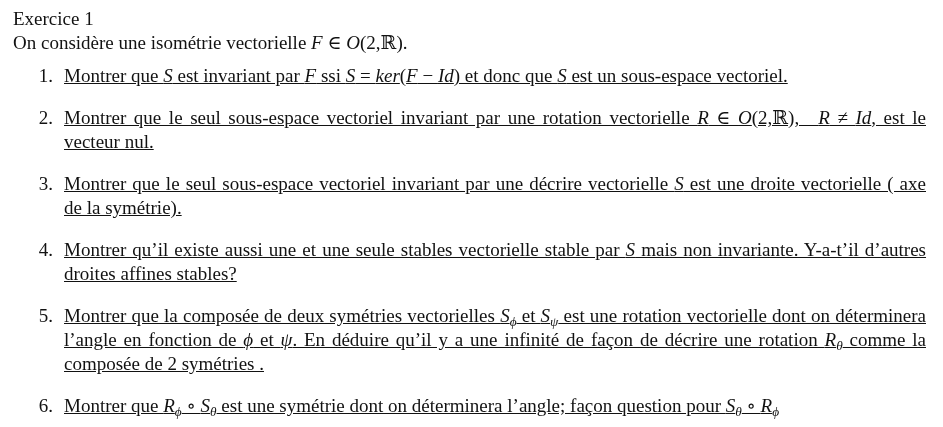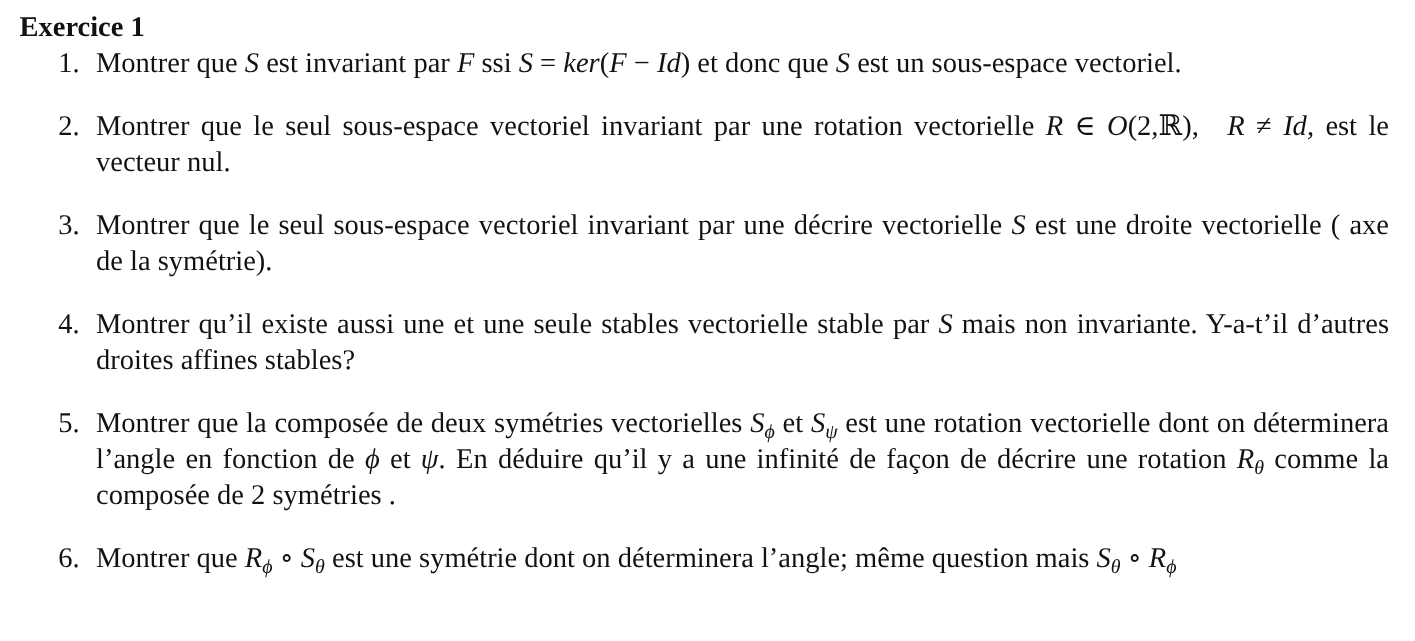--- a/index.html
+++ b/index.html
@@ -8,40 +8,41 @@
     height: 427px;
     box-sizing: border-box;
     padding: 7px 17px 0 13px;
     background: #ffffff;
     color: #121212;
     font-family: "Liberation Serif", "DejaVu Serif", serif;
     font-size: 19px;
     line-height: 24px;
     overflow: hidden;
   }
-  .title { font-weight: 700; }
+  .title { font-weight: 400; }
   .intro { margin: 0 0 9px 0; }
   .items { }
   .item { display: flex; margin-bottom: 18px; }
   .item:last-child { margin-bottom: 0; }
   .num {
     flex: 0 0 51px;
     box-sizing: border-box;
     padding-right: 11px;
     text-align: right;
   }
-  .content { flex: 1; text-align: justify; }
+  .content { flex: 1; text-align: justify; text-decoration: underline; }
   .it { font-style: italic; }
   .sb { font-size: 70%; vertical-align: -0.28em; line-height: 0; }
 </style>
 </head>
 <body>
 
 <div class="page" style="color: rgb(18, 18, 18); background: rgb(255, 255, 255);">
   <div class="title">Exercice 1</div>
+  <div class="intro"><span>On considère une isométrie vectorielle </span><span class="it">F</span><span> ∈ </span><span class="it">O</span><span>(2,ℝ).</span></div>
   <div class="items" id="items">
   <div class="item">
     <div class="num">1.</div>
     <div class="content"><span>Montrer que </span><span class="it">S</span><span> est invariant par </span><span class="it">F</span><span> ssi </span><span class="it">S</span><span> = </span><span class="it">ker</span><span>(</span><span class="it">F</span><span> − </span><span class="it">Id</span><span>) et donc que </span><span class="it">S</span><span> est un sous-espace vectoriel.</span></div>
   </div>
 
   <div class="item">
     <div class="num">2.</div>
     <div class="content"><span>Montrer que le seul sous-espace vectoriel invariant par une rotation vectorielle </span><span class="it">R</span><span> ∈ </span><span class="it">O</span><span>(2,ℝ),  </span><span class="it">R</span><span> ≠ </span><span class="it">Id</span><span>, est le vecteur nul.</span></div>
   </div>
@@ -56,16 +57,16 @@
     <div class="content"><span>Montrer qu’il existe aussi une et une seule stables vectorielle stable par </span><span class="it">S</span><span> mais non invariante. Y-a-t’il d’autres droites affines stables?</span></div>
   </div>
 
   <div class="item">
     <div class="num">5.</div>
     <div class="content"><span>Montrer que la composée de deux symétries vectorielles </span><span class="it">S</span><span class="it sb">ϕ</span><span> et </span><span class="it">S</span><span class="it sb">ψ</span><span> est une rotation vectorielle dont on déterminera l’angle en fonction de </span><span class="it">ϕ</span><span> et </span><span class="it">ψ</span><span>. En déduire qu’il y a une infinité de façon de décrire une rotation </span><span class="it">R</span><span class="it sb">θ</span><span> comme la composée de 2 symétries .</span></div>
   </div>
 
   <div class="item">
     <div class="num">6.</div>
-    <div class="content"><span>Montrer que </span><span class="it">R</span><span class="it sb">ϕ</span><span> ∘ </span><span class="it">S</span><span class="it sb">θ</span><span> est une symétrie dont on déterminera l’angle; même question mais </span><span class="it">S</span><span class="it sb">θ</span><span> ∘ </span><span class="it">R</span><span class="it sb">ϕ</span></div>
+    <div class="content"><span>Montrer que </span><span class="it">R</span><span class="it sb">ϕ</span><span> ∘ </span><span class="it">S</span><span class="it sb">θ</span><span> est une symétrie dont on déterminera l’angle; façon question pour </span><span class="it">S</span><span class="it sb">θ</span><span> ∘ </span><span class="it">R</span><span class="it sb">ϕ</span></div>
   </div>
 </div>
 </div>
 
 </body></html>

